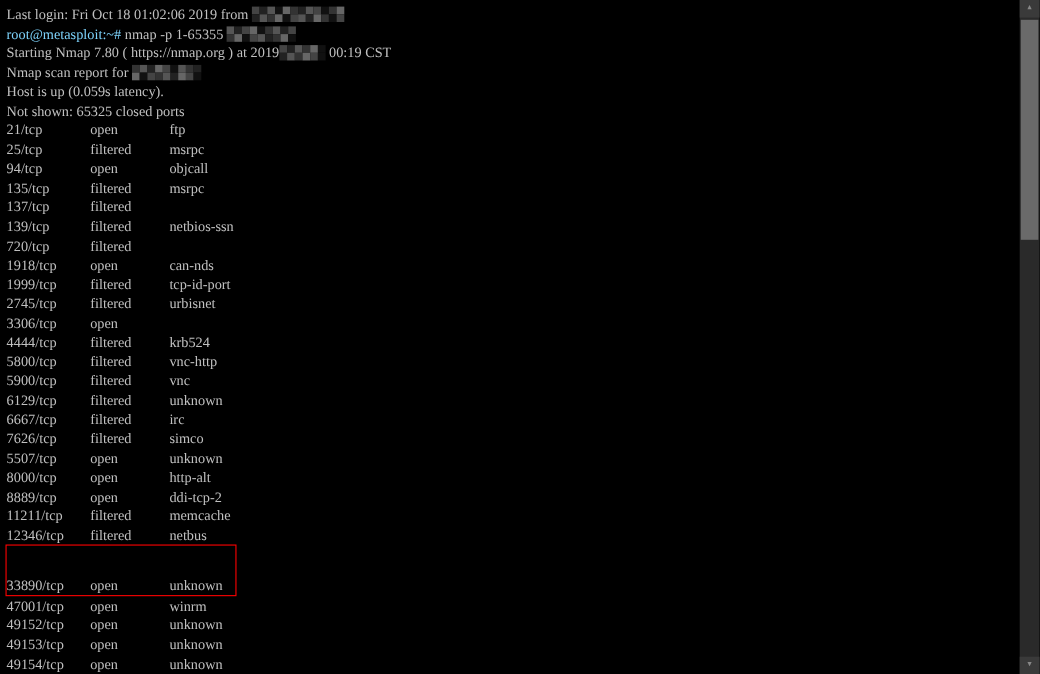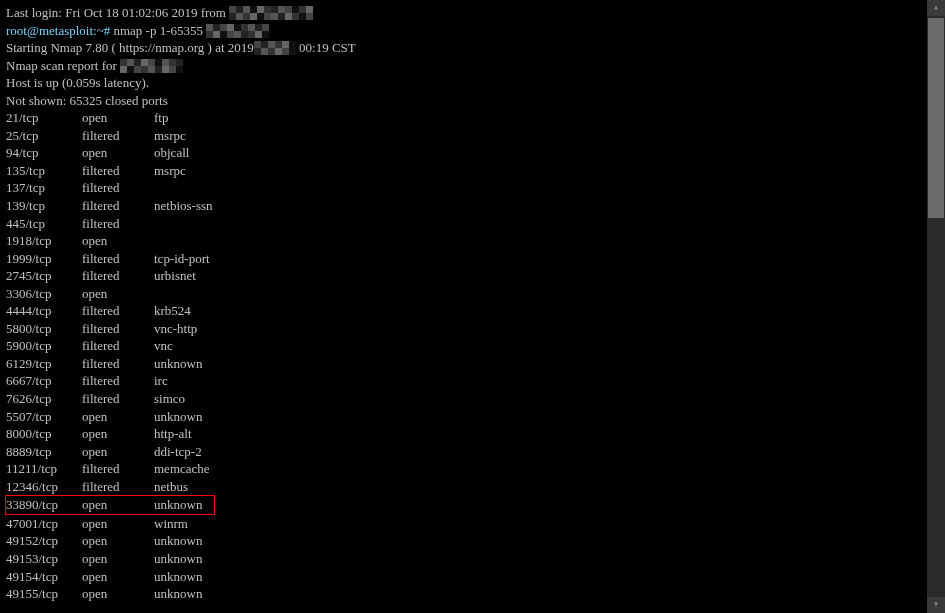--- a/index.html
+++ b/index.html
@@ -127,25 +127,26 @@
         <span class="col-state">filtered</span>
         <span class="col-service">msrpc</span>
       </div><div class="table-row">
         <span class="col-port">137/tcp</span>
         <span class="col-state">filtered</span>
       </div><div class="table-row">
         <span class="col-port">139/tcp</span>
         <span class="col-state">filtered</span>
         <span class="col-service">netbios-ssn</span>
       </div><div class="table-row">
-        <span class="col-port">445/tcp</span>
+        <span class="col-port">720/tcp</span>
         <span class="col-state">filtered</span>
       </div><div class="table-row">
         <span class="col-port">1918/tcp</span>
         <span class="col-state">open</span>
+        <span class="col-service">can-nds</span>
       </div><div class="table-row">
         <span class="col-port">1999/tcp</span>
         <span class="col-state">filtered</span>
         <span class="col-service">tcp-id-port</span>
       </div><div class="table-row">
         <span class="col-port">2745/tcp</span>
         <span class="col-state">filtered</span>
         <span class="col-service">urbisnet</span>
       </div><div class="table-row">
         <span class="col-port">3306/tcp</span>
@@ -187,21 +188,21 @@
         <span class="col-state">open</span>
         <span class="col-service">ddi-tcp-2</span>
       </div><div class="table-row">
         <span class="col-port">11211/tcp</span>
         <span class="col-state">filtered</span>
         <span class="col-service">memcache</span>
       </div><div class="table-row">
         <span class="col-port">12346/tcp</span>
         <span class="col-state">filtered</span>
         <span class="col-service">netbus</span>
-      </div><div class="highlight-row"><div class="table-row" style="width: 200px;">
+      </div><div class="highlight-row"><div class="table-row" style="width: 200px; margin-top: 27px;">
           <span class="col-port">33890/tcp</span>
           <span class="col-state">open</span>
           <span class="col-service">unknown</span>
         </div></div><div class="table-row">
         <span class="col-port">47001/tcp</span>
         <span class="col-state">open</span>
         <span class="col-service">winrm</span>
       </div><div class="table-row">
         <span class="col-port">49152/tcp</span>
         <span class="col-state">open</span>

